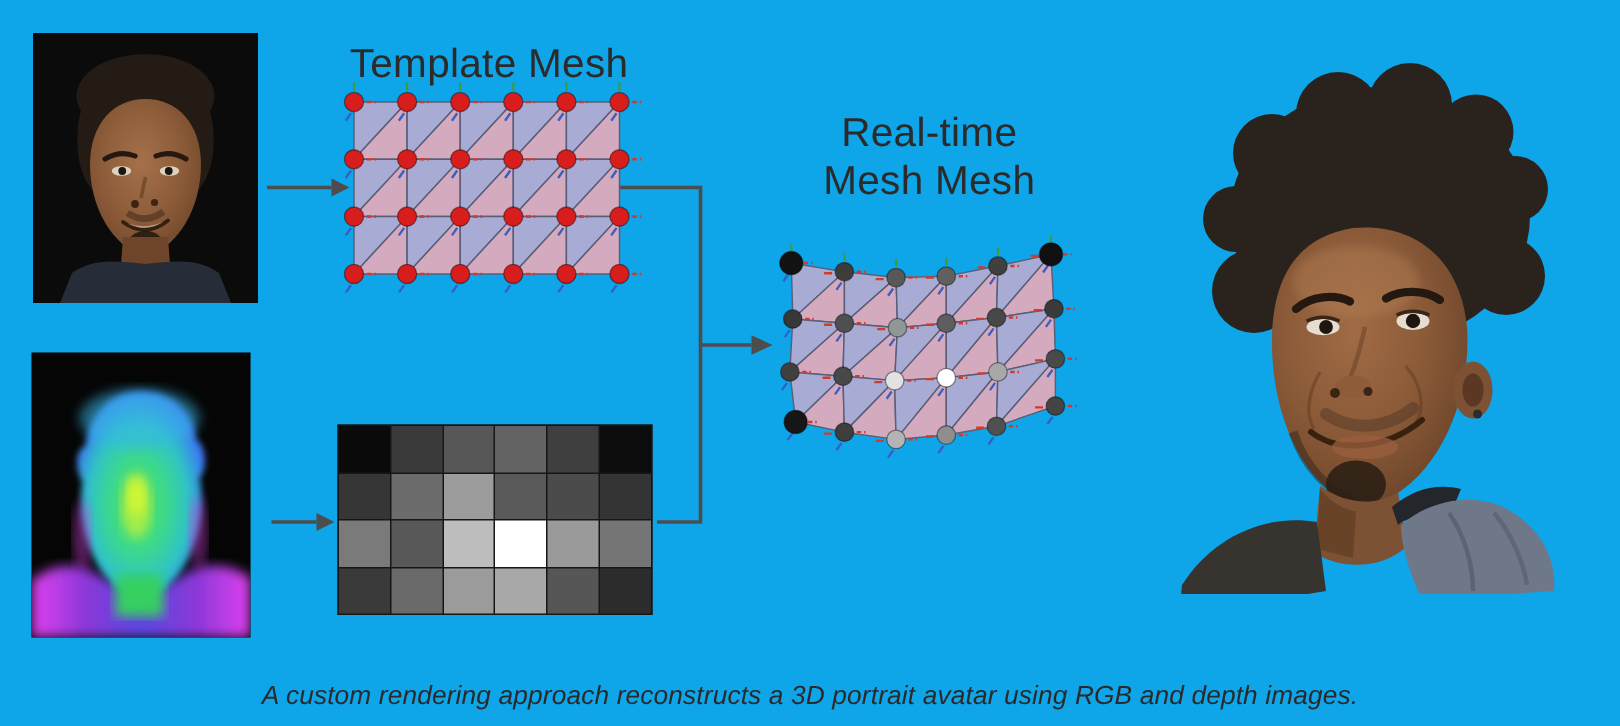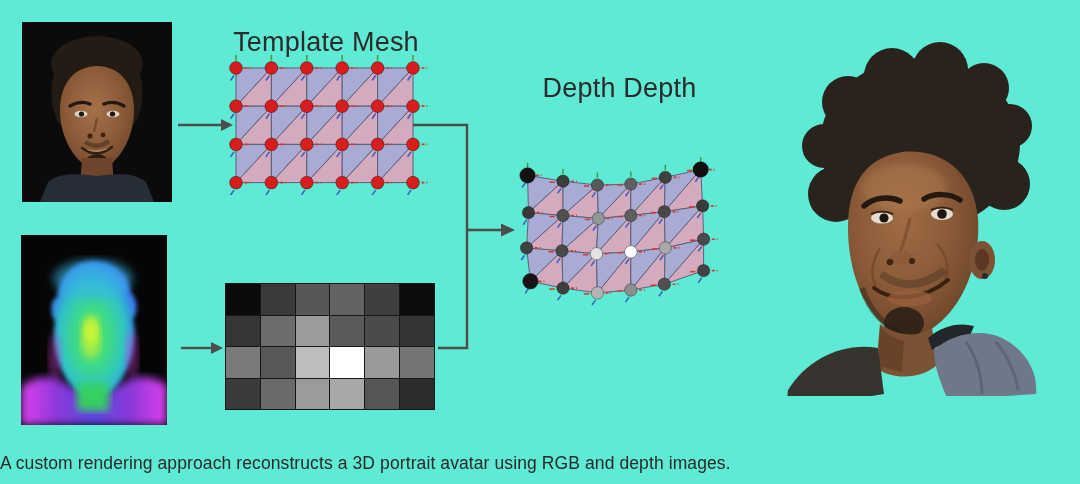--- a/index.html
+++ b/index.html
@@ -1,29 +1,29 @@
 <!DOCTYPE html>
 <html><head>
 <meta charset="utf-8">
 <style>
   html,body{margin:0;padding:0;background:#ffffff;}
-  .canvas{position:relative;width:1080px;height:484px;background:#5eead4;overflow:hidden;
+  .canvas{position:relative;width:1080px;height:484px;background:#0ea5e9;overflow:hidden;
           font-family:"Liberation Sans",sans-serif;}
   .abs{position:absolute;}
   .photo{position:absolute;overflow:hidden;background:#0b0b0b;}
   .photo svg{display:block;}
   .label{position:absolute;text-align:center;color:#2b2b2b;font-weight:500;
          font-size:27px;line-height:32px;letter-spacing:.2px;}
   .overlay{position:absolute;left:0;top:0;pointer-events:none;}
   #depth-grid{position:absolute;left:225px;top:283px;width:210px;height:127px;
               display:grid;grid-template-columns:repeat(6,1fr);grid-template-rows:repeat(4,1fr);
               gap:1px;background:#161616;border:1px solid #161616;box-sizing:border-box;}
   .dcell{width:100%;height:100%;}
-  .caption{position:absolute;left:0;top:453px;width:100%;text-align:left;
-           font-size:17.5px;color:#2a2a2a;letter-spacing:.1px;}
+  .caption{position:absolute;left:0;top:453px;width:100%;text-align:center;
+           font-style:italic;font-size:17.5px;color:#2a2a2a;letter-spacing:.1px;}
 </style>
 </head>
 <body>
 
 <div class="canvas">
 
   <svg class="overlay" width="1080" height="484" viewBox="0 0 1080 484">
     <g stroke="#4d4d4d" stroke-width="2.4" fill="none">
       <line x1="178" y1="125" x2="221" y2="125"></line>
       <line x1="181" y1="348" x2="211" y2="348"></line>
@@ -237,21 +237,22 @@
       <div class="dcell" style="background: rgb(117, 117, 117);"></div>
       <div class="dcell" style="background: rgb(58, 58, 58);"></div>
       <div class="dcell" style="background: rgb(106, 106, 106);"></div>
       <div class="dcell" style="background: rgb(155, 155, 155);"></div>
       <div class="dcell" style="background: rgb(168, 168, 168);"></div>
       <div class="dcell" style="background: rgb(86, 86, 86);"></div>
       <div class="dcell" style="background: rgb(44, 44, 44);"></div>
     </div>
 
   <div class="label" style="left:532px;top:72px;width:175px;">
-    <div>Depth Depth</div>
+    <div>Real-time</div>
+    <div>Mesh Mesh</div>
   </div>
   <svg id="realtime-mesh" class="abs" style="left:514px;top:156px;" width="207" height="151" viewBox="0 0 214 156">
       <polygon points="14,20 50.6,26 15,58.5" fill="#a8abd4" stroke="#5b5e78" stroke-width="1"></polygon>
       <polygon points="15,58.5 50.6,26 50.6,61.5" fill="#d4aabe" stroke="#5b5e78" stroke-width="1"></polygon>
       <polygon points="50.6,26 86.2,30 50.6,61.5" fill="#a8abd4" stroke="#5b5e78" stroke-width="1"></polygon>
       <polygon points="50.6,61.5 86.2,30 87.2,64.5" fill="#d4aabe" stroke="#5b5e78" stroke-width="1"></polygon>
       <polygon points="86.2,30 120.80000000000001,29 87.2,64.5" fill="#a8abd4" stroke="#5b5e78" stroke-width="1"></polygon>
       <polygon points="87.2,64.5 120.80000000000001,29 120.80000000000001,61.5" fill="#d4aabe" stroke="#5b5e78" stroke-width="1"></polygon>
       <polygon points="120.80000000000001,29 156.4,22 120.80000000000001,61.5" fill="#a8abd4" stroke="#5b5e78" stroke-width="1"></polygon>
       <polygon points="120.80000000000001,61.5 156.4,22 155.4,57.5" fill="#d4aabe" stroke="#5b5e78" stroke-width="1"></polygon>

